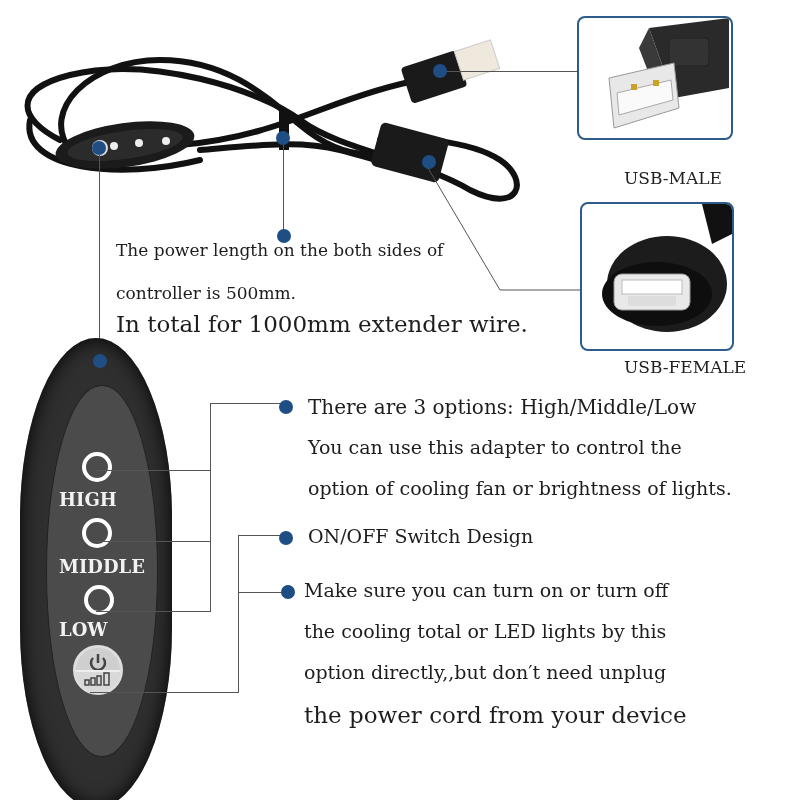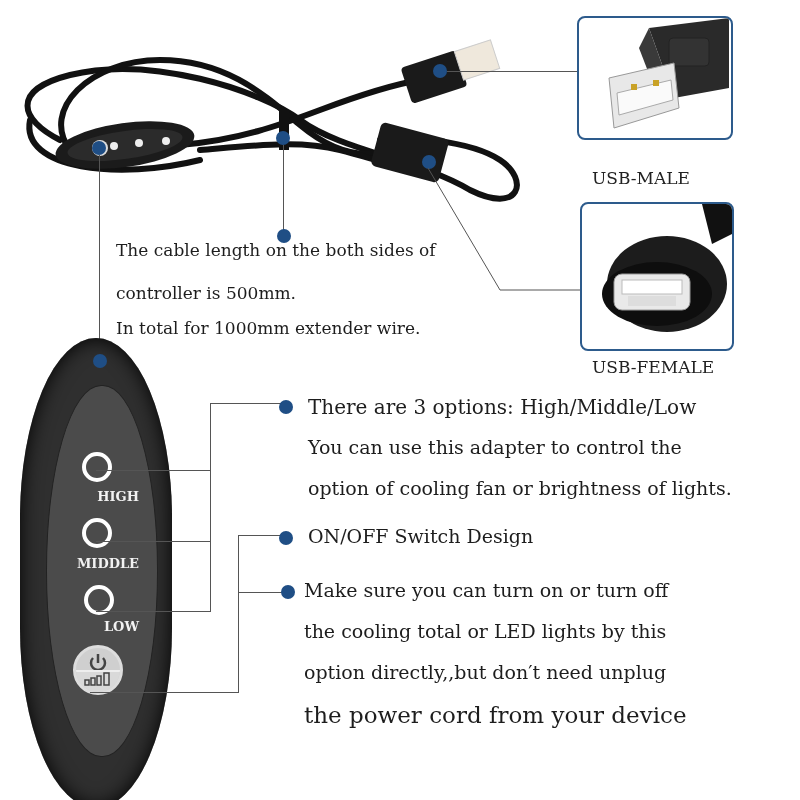--- a/index.html
+++ b/index.html
@@ -3,24 +3,24 @@
 <meta charset="utf-8">
 <style>
   html, body { margin:0; padding:0; background:#ffffff; }
   body { width:800px; height:800px; position:relative; overflow:hidden;
          font-family:"DejaVu Serif", serif; color:#1d1d1d; }
   .abs { position:absolute; }
   .dot { position:absolute; width:14px; height:14px; border-radius:50%; background:#1f4e85; }
   .line { position:absolute; background:#555; }
   .txt { position:absolute; font-family:"DejaVu Serif", serif; white-space:nowrap; }
   .box { position:absolute; border:2px solid #2d5b8c; border-radius:8px; background:#fff; overflow:hidden; }
-  .caption { position:absolute; font-family:"DejaVu Serif", serif; font-size:17px; color:#222; }
+  .caption { position:absolute; font-family:"DejaVu Serif", serif; font-size:17px; color:#222;margin-left:32px; }
   .cable { fill:none; stroke:#111; stroke-width:6; stroke-linecap:round; }
   .btnring { position:absolute; width:22px; height:22px; border:4px solid #fff; border-radius:50%; box-sizing:content-box; }
-  .btnlabel { position:absolute; color:#f2f2f2; font-family:"DejaVu Serif", serif; font-weight:bold; font-size:13px; text-align:right; width:80px; }
+  .btnlabel { position:absolute; color:#f2f2f2; font-family:"DejaVu Serif", serif; font-weight:bold; font-size:18px; text-align:left; width:80px; }
 </style>
 </head>
 <body>
 
 <svg class="abs" style="left:0;top:30px" width="560" height="210" viewBox="0 30 560 210">
 
   <path class="cable" d="M60 140 C 20 120, 10 90, 70 75 C 150 55, 260 90, 300 120 C 340 150, 420 160, 470 190 C 520 215, 530 180, 500 160 C 470 140, 400 135, 380 140"></path>
   <path class="cable" d="M70 150 C 40 110, 90 60, 160 60 C 230 60, 270 100, 300 125 C 330 150, 360 160, 390 150"></path>
   <path class="cable" d="M180 145 C 240 140, 280 125, 320 110 C 360 95, 390 85, 420 80"></path>
   <path class="cable" d="M200 150 C 260 145, 300 140, 340 150 C 380 160, 400 170, 420 165"></path>
@@ -49,23 +49,23 @@
   <polyline points="8,8 80,130 160,130" fill="none" stroke="#555" stroke-width="1"></polyline>
 </svg>
 
 <div class="dot" style="left:276px;top:131px"></div>
 <div class="line" style="left:283px;top:145px;width:1px;height:88px"></div>
 <div class="dot" style="left:277px;top:229px"></div>
 
 <div class="dot" style="left:92px;top:141px"></div>
 <div class="line" style="left:99px;top:155px;width:1px;height:200px"></div>
 
-<div class="txt" style="left:116px;top:240px;font-size:17px">The cable length on the both sides of</div>
+<div class="txt" style="left:116px;top:240px;font-size:17px">The power length on the both sides of</div>
 <div class="txt" style="left:116px;top:283px;font-size:17px">controller is 500mm.</div>
-<div class="txt" style="left:116px;top:318px;font-size:17px">In total for 1000mm extender wire.</div>
+<div class="txt" style="left:116px;top:311px;font-size:23px">In total for 1000mm extender wire.</div>
 
 <div class="box" style="left:577px;top:16px;width:152px;height:120px">
   <svg width="152" height="120" viewBox="0 0 152 120">
     <polygon points="70,10 150,0 150,70 95,80" fill="#2a2a2a"></polygon>
     <polygon points="70,10 95,80 85,95 60,30" fill="#3a3a3a"></polygon>
     <rect x="90" y="20" width="40" height="28" rx="4" fill="#333" stroke="#222"></rect>
     <polygon points="30,60 95,45 100,90 35,110" fill="#e8e8e8" stroke="#999"></polygon>
     <polygon points="38,75 92,62 94,82 40,97" fill="#fafafa" stroke="#aaa"></polygon>
     <rect x="52" y="66" width="6" height="6" fill="#c9a227"></rect>
     <rect x="74" y="62" width="6" height="6" fill="#c9a227"></rect>

